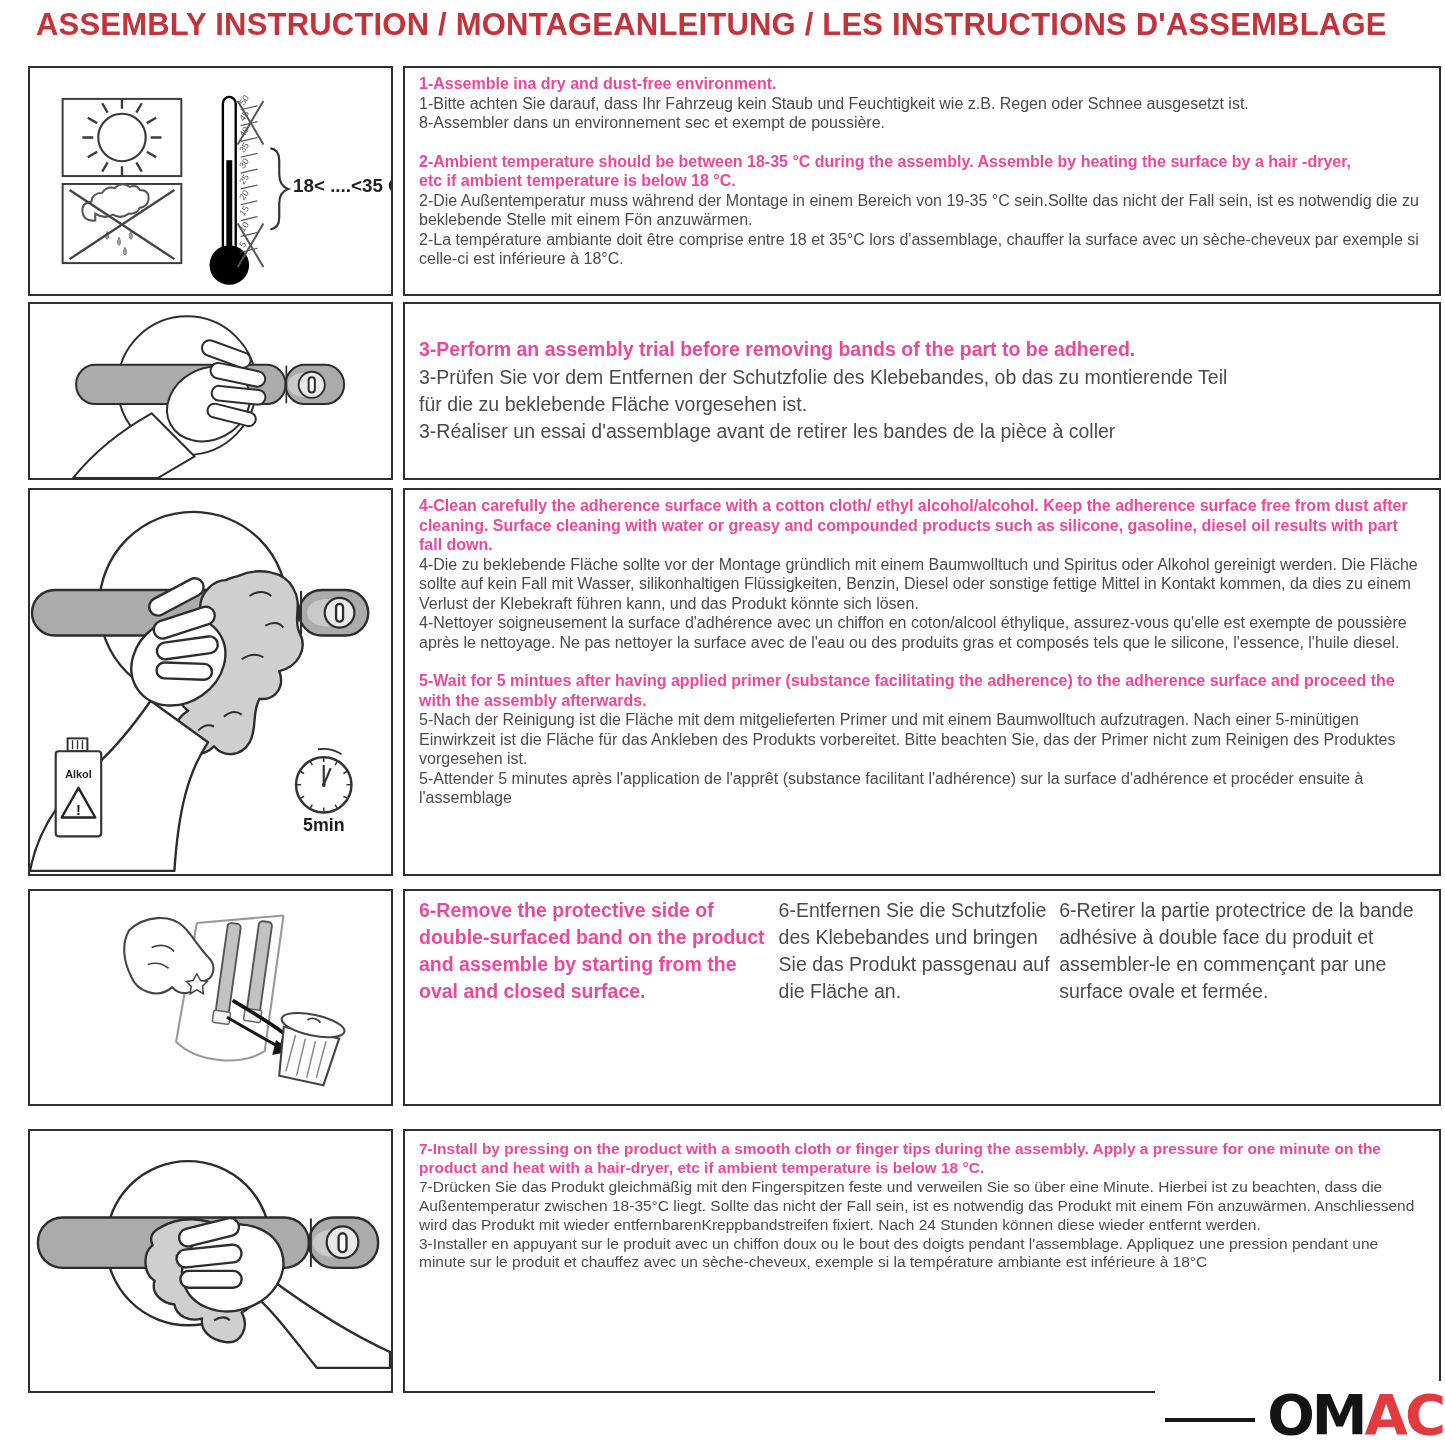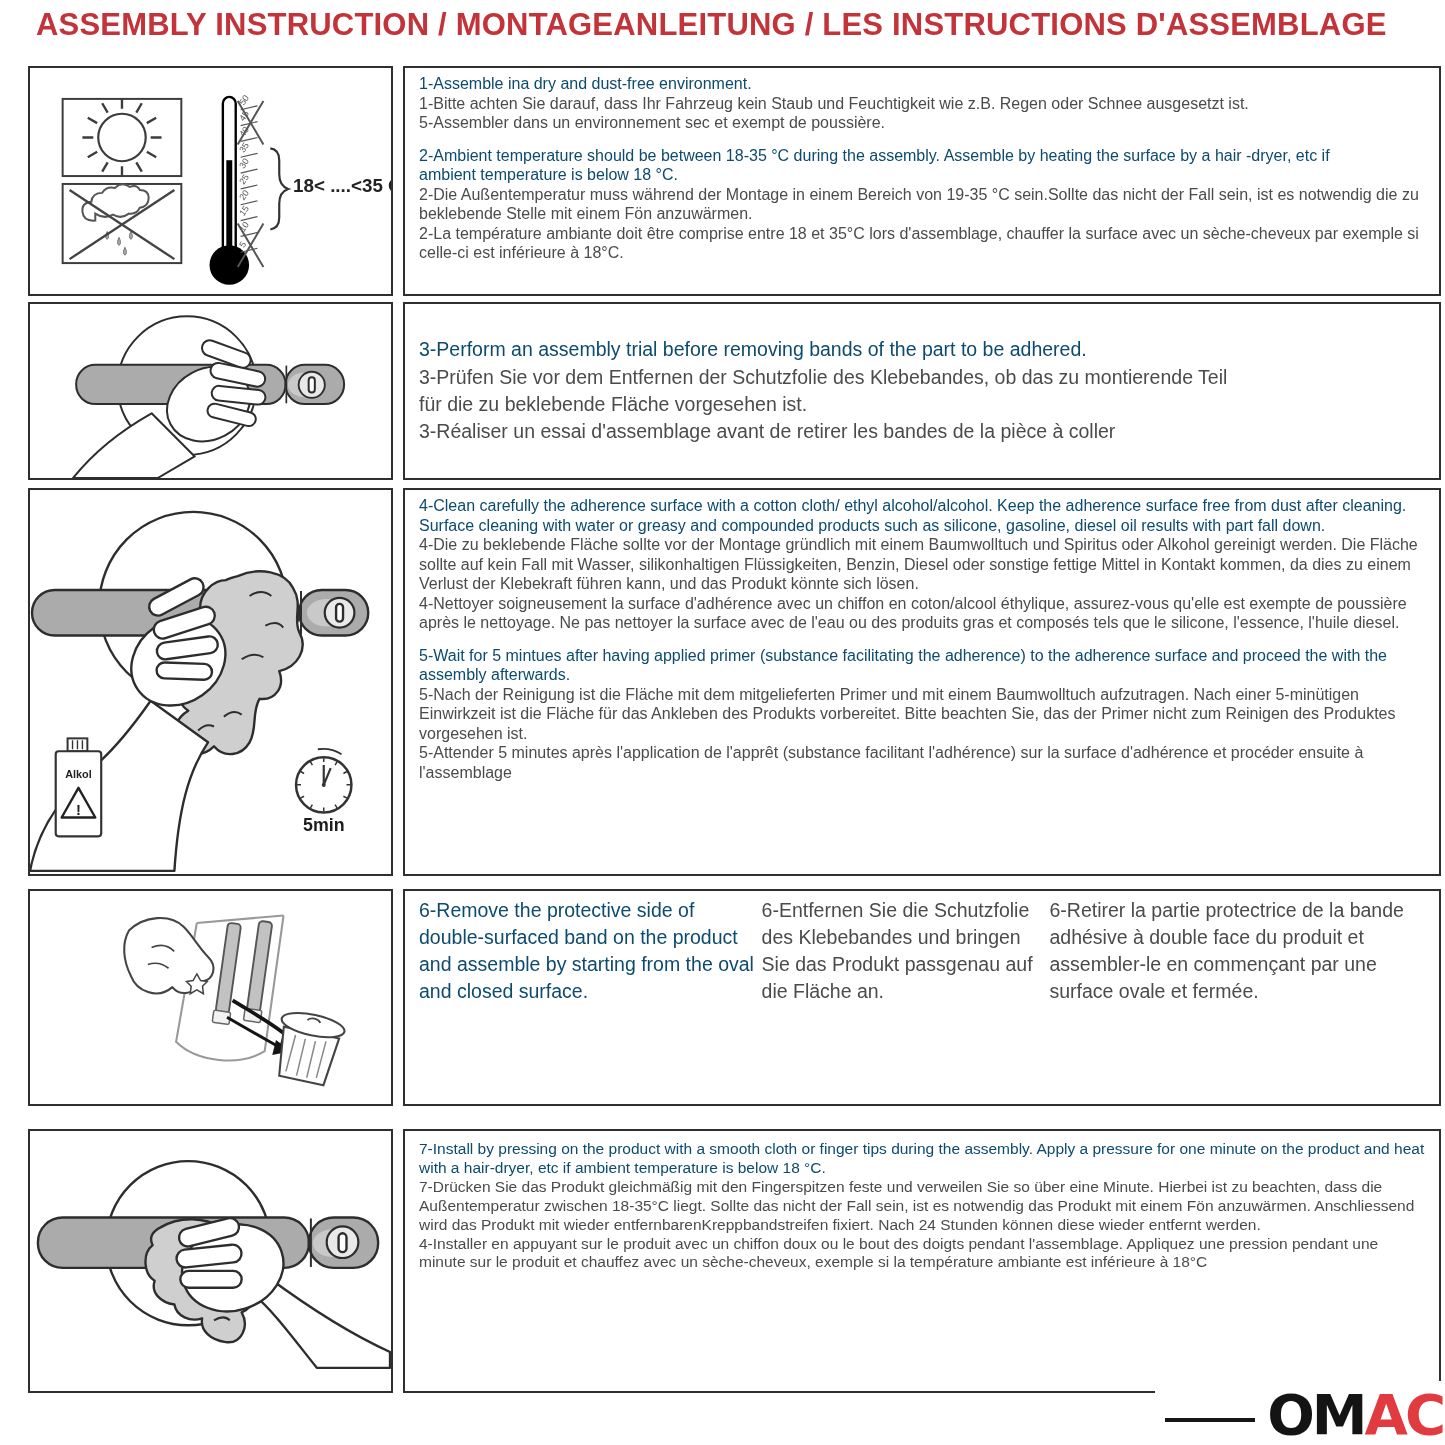--- a/index.html
+++ b/index.html
@@ -21,22 +21,22 @@
   .textbox{
     flex:1;border:2px solid #2f2f2f;background:#fff;box-sizing:border-box;
     padding:6px 14px;overflow:hidden;
   }
   .r1{height:230px;margin-bottom:6px;}
   .r2{height:178px;margin-bottom:8px;}
   .r3{height:388px;margin-bottom:13px;}
   .r4{height:217px;margin-bottom:23px;}
   .r5{height:264px;}
   p{margin:0;}
-  .b{font-weight:normal;color:#0c4a6e;}
-  .sp{margin-top:13px;}
+  .b{font-weight:bold;color:#ec4899;}
+  .sp{margin-top:19px;}
   .t1,.t3{font-size:16px;line-height:1.22;}
   .t1 .b{max-width:935px;}
   .t2{display:flex;flex-direction:column;justify-content:center;font-size:19.5px;line-height:1.4;}
   .t2 p{max-width:820px;}
   .t2 .b{max-width:none;}
   .t4{display:flex;justify-content:center;font-size:19.5px;line-height:1.38;}
   .t4 p{max-width:910px;}
   .t4 .b{max-width:880px;}
   .t5{font-size:15.5px;line-height:1.22;padding-top:9px;}
   .logo{
@@ -95,21 +95,21 @@
           </g>
           <path stroke="#555" stroke-width="2" fill="none" d="M210,32L236,76M236,32L210,76M210,156L236,200M236,156L210,200"></path>
           <path fill="none" stroke="#333" stroke-width="2.2" d="M243,80 c7,1 9,6 9,12 v14 c0,9 3,13 9,15 c-6,2 -9,6 -9,15 v14 c0,6 -2,11 -9,12"></path>
           <text x="266" y="124" font-size="19" font-weight="bold" fill="#222">18&lt; ....&lt;35 C</text>
         </g>
       </svg>
     </div>
     <div class="textbox t1">
       <p class="b">1-Assemble ina dry and dust-free environment.</p>
       <p>1-Bitte achten Sie darauf, dass Ihr Fahrzeug kein Staub und Feuchtigkeit wie z.B. Regen oder Schnee ausgesetzt ist.</p>
-      <p>5-Assembler dans un environnement sec et exempt de poussière.</p>
+      <p>8-Assembler dans un environnement sec et exempt de poussière.</p>
       <p class="b sp">2-Ambient temperature should be between 18-35 °C  during the assembly. Assemble by heating the surface by a hair -dryer, etc if ambient temperature is below 18 °C.</p>
       <p>2-Die Außentemperatur muss während der Montage in einem Bereich von 19-35 °C  sein.Sollte das nicht der Fall sein, ist es notwendig die zu beklebende Stelle mit einem Fön anzuwärmen.</p>
       <p>2-La température ambiante doit être comprise entre 18 et 35°C lors d'assemblage, chauffer la surface avec un sèche-cheveux par exemple si celle-ci est inférieure à 18°C.</p>
     </div>
   </section>
 
   <section class="row r2">
     <div class="illus">
       <svg viewBox="0 0 365 226">
         <circle cx="152" cy="106" r="90" fill="#fff" stroke="#2d2d2d" stroke-width="2.6"></circle>
@@ -254,21 +254,21 @@
           <ellipse cx="205" cy="115" rx="52" ry="43" transform="rotate(-18 205 115)"></ellipse>
           <rect x="150" y="70" width="62" height="18" rx="9" transform="rotate(-14 181 79)"></rect>
           <rect x="148" y="94" width="66" height="18" rx="9" transform="rotate(-6 181 103)"></rect>
           <rect x="152" y="118" width="62" height="17" rx="8.5" transform="rotate(0 183 126)"></rect>
         </g>
       </svg>
     </div>
     <div class="textbox t5">
       <p class="b">7-Install by pressing on the product with a smooth cloth or finger tips during the assembly. Apply a pressure for one minute on the product and heat with a hair-dryer, etc if ambient temperature is below 18 °C.</p>
       <p>7-Drücken Sie das Produkt gleichmäßig mit den Fingerspitzen feste und verweilen Sie so über eine Minute. Hierbei ist zu beachten, dass die Außentemperatur zwischen 18-35°C liegt. Sollte das nicht der Fall sein, ist es notwendig das Produkt mit einem Fön anzuwärmen. Anschliessend wird das Produkt mit wieder entfernbarenKreppbandstreifen fixiert. Nach 24 Stunden können diese wieder entfernt werden.</p>
-      <p>4-Installer en appuyant sur le produit avec un chiffon doux ou le bout des doigts pendant l'assemblage. Appliquez une pression pendant une minute sur le produit et chauffez avec un sèche-cheveux, exemple si la température ambiante est inférieure à 18°C</p>
+      <p>3-Installer en appuyant sur le produit avec un chiffon doux ou le bout des doigts pendant l'assemblage. Appliquez une pression pendant une minute sur le produit et chauffez avec un sèche-cheveux, exemple si la température ambiante est inférieure à 18°C</p>
     </div>
   </section>
 
 </div>
 
 <div class="logo">
   <span class="logo-line"></span>
   <span class="logo-text"><span>OM</span><span class="logo-red">AC</span></span>
 </div>
 

